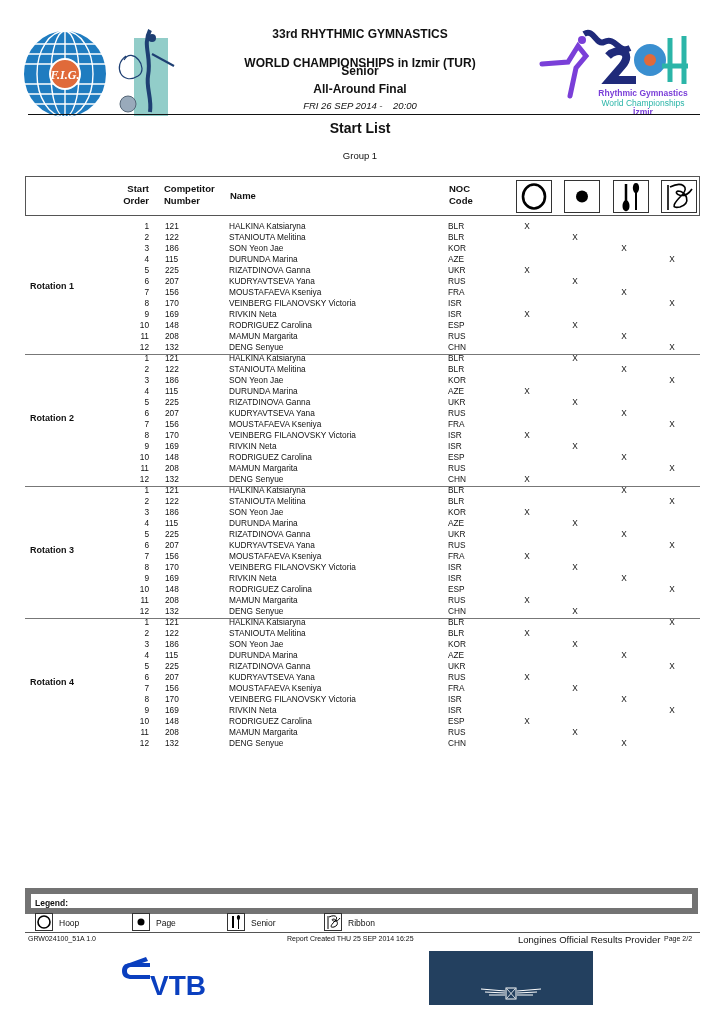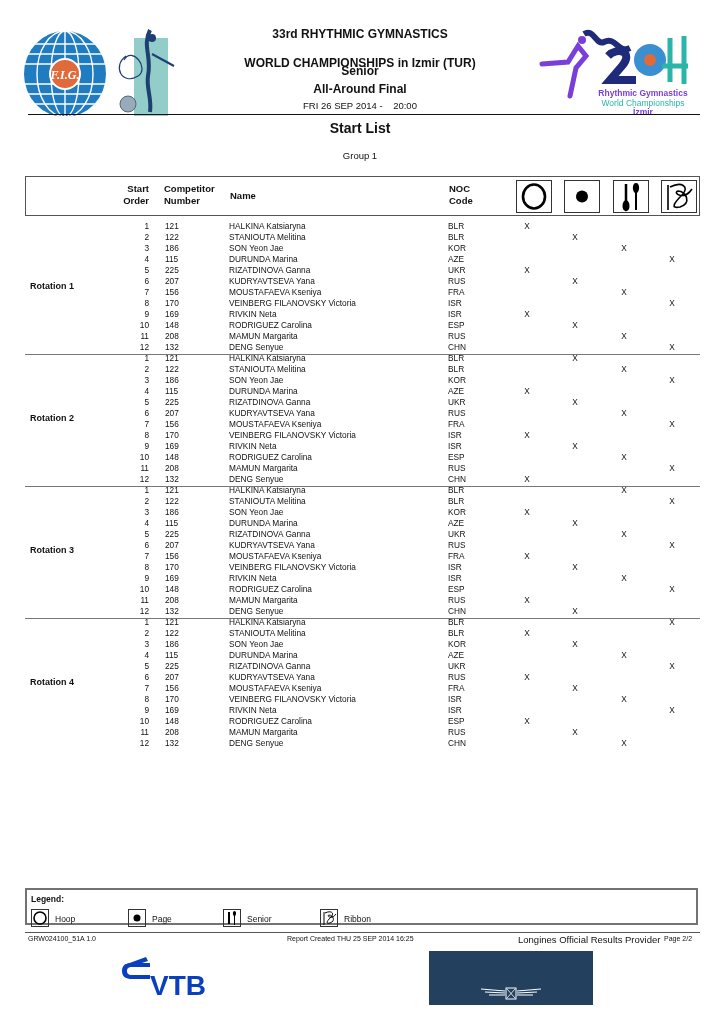--- a/index.html
+++ b/index.html
@@ -33,21 +33,21 @@
   .rot-rule { position: absolute; left: 25px; width: 675px; border-top: 1.5px solid #777; }
   .rot-label { position: absolute; left: 5px; font-size: 9px; font-weight: bold; }
   .row { position: absolute; left: 0; width: 675px; height: 11px; font-size: 8.3px; line-height: 11px; }
   .row span { position: absolute; top: 0; }
   .c-so { left: 98px; width: 26px; text-align: right; }
   .c-cn { left: 140px; }
   .c-nm { left: 204px; }
   .c-noc { left: 423px; }
   .c-x { width: 12px; text-align: center; }
 
-  .legend { position: absolute; left: 25px; top: 888px; width: 673px; height: 37px; border: 2px solid #737373; }
+  .legend { position: absolute; left: 25px; top: 888px; width: 673px; height: 26px; border: 6px solid #737373; }
   .legend-title { position: absolute; left: 4px; top: 4px; font-size: 8.5px; font-weight: bold; }
   .leg-item { position: absolute; top: 19px; height: 18px; }
   .leg-ico { position: absolute; left: 0; top: 0; width: 18px; height: 18px; border: 1px solid #333; }
   .leg-ico svg { width: 16px; height: 16px; }
   .leg-txt { position: absolute; left: 24px; top: 5px; font-size: 8.5px; white-space: nowrap; }
 
   .foot-rule { position: absolute; left: 25px; top: 932px; width: 675px; border-top: 1.5px solid #555; }
   .foot { position: absolute; top: 935px; font-size: 7px; }
   .foot.code { left: 28px; }
   .foot.created { left: 287px; }
@@ -84,21 +84,21 @@
   <circle cx="40" cy="12" r="4" fill="#1e3f73"></circle>
   <path d="M14 30 C0 40 10 60 26 50 C38 42 20 20 12 34" stroke="#1e3f73" stroke-width="1.2" fill="none"></path>
   <path d="M40 28 L62 40" stroke="#1e3f73" stroke-width="2"></path>
   <circle cx="16" cy="78" r="8" fill="#9ab" stroke="#567"></circle>
 </svg>
 
 <div class="hdr t1">33rd RHYTHMIC GYMNASTICS</div>
 <div class="hdr t2">WORLD CHAMPIONSHIPS in Izmir (TUR)</div>
 <div class="hdr t3">Senior</div>
 <div class="hdr t4">All-Around Final</div>
-<div class="hdr t5" style="white-space:pre;">FRI 26 SEP 2014 -    20:00</div>
+<div class="hdr t5" style="white-space:pre;font-style:italic;">FRI 26 SEP 2014 -    20:00</div>
 
 <svg class="logo-event" viewBox="0 0 162 90">
   <path d="M4 38 L30 36 L40 20 L48 30 L38 42 L32 70" stroke="#7a3fd8" stroke-width="5" fill="none" stroke-linecap="round"></path>
   <circle cx="44" cy="14" r="4" fill="#7a3fd8"></circle>
   <path d="M46 8 C56 2 58 20 66 16 C78 10 80 28 92 22" stroke="#1f2a7a" stroke-width="6" fill="none"></path>
   <path d="M70 30 C80 20 96 26 84 40 L72 54 L98 54" stroke="#1f2a7a" stroke-width="8" fill="none"></path>
   <circle cx="112" cy="34" r="16" fill="#3a8fd0"></circle>
   <circle cx="112" cy="34" r="6" fill="#e06a3a"></circle>
   <path d="M132 12 L132 56 M124 40 L150 40 M146 10 L146 58" stroke="#2bb5a8" stroke-width="5" fill="none"></path>
   <text x="105" y="70" text-anchor="middle" font-size="8.5" font-weight="bold" fill="#7a3fd8" font-family="Liberation Sans, sans-serif">Rhythmic Gymnastics</text>

